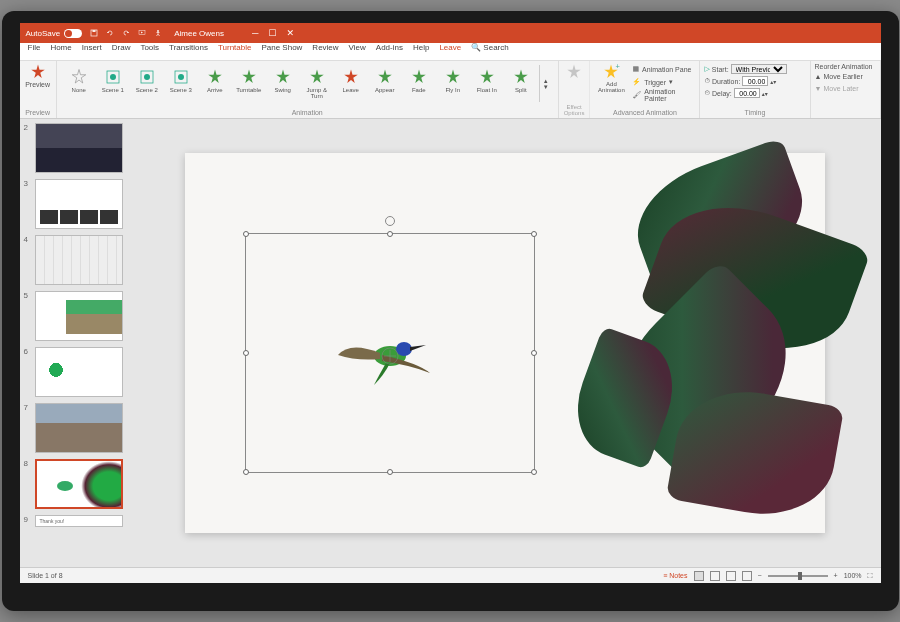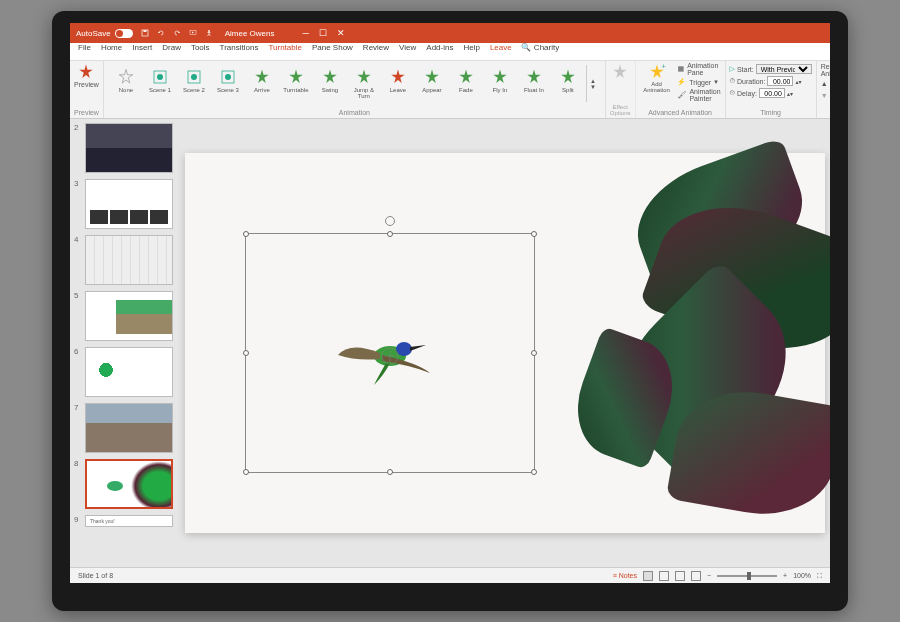--- a/index.html
+++ b/index.html
@@ -1,28 +1,28 @@
 <!DOCTYPE html>
 <html><head>
 <meta charset="utf-8">
 <style>
 *{margin:0;padding:0;box-sizing:border-box;font-family:"Segoe UI",Arial,sans-serif;-webkit-font-smoothing:antialiased}
 body{background:#8a8a8a;width:900px;height:622px;overflow:hidden;display:flex;align-items:center;justify-content:center}
-.tablet{width:796px;height:600px;background:#1a1a1a;border-radius:12px;padding:12px 18px;position:relative;box-shadow:0 4px 20px rgba(0,0,0,.4)}
+.tablet{width:897px;height:600px;background:#1a1a1a;border-radius:12px;padding:12px 18px;position:relative;box-shadow:0 4px 20px rgba(0,0,0,.4)}
 .screen{width:100%;height:560px;background:#e6e6e6;position:relative;overflow:hidden}
 .titlebar{height:20px;background:#d04727;display:flex;align-items:center;color:#fff;font-size:8px;padding:0 6px}
 .autosave{display:flex;align-items:center;gap:4px;margin-right:8px}
 .toggle{width:18px;height:9px;background:#fff;border-radius:5px;position:relative}
 .toggle::after{content:"";width:7px;height:7px;background:#d04727;border-radius:50%;position:absolute;left:1px;top:1px}
 .qat{display:flex;gap:8px;margin-right:12px}
 .qat-icon{width:8px;height:8px;opacity:.9}
 .doctitle{flex:1;text-align:center;font-size:8px}
 .winctrl{display:flex;gap:10px;font-size:9px}
 .userinfo{margin-right:28px;font-size:8px}
-.menubar{height:18px;background:#fff;display:flex;align-items:flex-start;padding:0 8px;font-size:8px;color:#444;border-bottom:1px solid #ddd}
+.menubar{height:18px;background:#fff;display:flex;align-items:flex-end;padding:8px 8px;font-size:8px;color:#444;border-bottom:1px solid #ddd}
 .menubar span{margin-right:10px;cursor:pointer}
 .menubar .active{color:#d04727}
 .menubar-right{margin-left:auto;display:flex;gap:6px;align-items:center}
 .avatars{display:flex;gap:2px}
 .avatar{width:12px;height:12px;border-radius:50%;border:1px solid #ccc}
 .share-btn,.comments-btn{font-size:8px;padding:1px 4px;border:1px solid #ccc;border-radius:2px;color:#444}
 .ribbon{height:58px;background:#f3f3f3;display:flex;border-bottom:1px solid #ccc;font-size:7px;color:#555}
 .rgroup{border-right:1px solid #ddd;padding:2px 4px;display:flex;flex-direction:column;justify-content:space-between}
 .rgroup-label{text-align:center;font-size:7px;color:#888;margin-top:auto}
 .preview-grp{width:40px;align-items:center}
@@ -107,21 +107,21 @@
   <span>Draw</span>
   <span>Tools</span>
   <span>Transitions</span>
   <span class="active">Turntable</span>
   <span>Pane Show</span>
   <span>Review</span>
   <span>View</span>
   <span>Add-ins</span>
   <span>Help</span>
   <span style="color:#d04727">Leave</span>
-  <span>🔍 <span>Charity</span></span>
+  <span>🔍 <span>Search</span></span>
 </div>
 
 <div class="ribbon">
   <div class="rgroup preview-grp">
     <svg class="star-icon" viewBox="0 0 24 24">
             <path d="M12 2 L14 9 L21 9 L15 13 L17 20 L12 16 L7 20 L9 13 L3 9 L10 9 Z" fill="#d04727"></path>
           </svg>
     <span style="font-size:7px">Preview</span>
     <div class="rgroup-label">Preview</div>
   </div>

